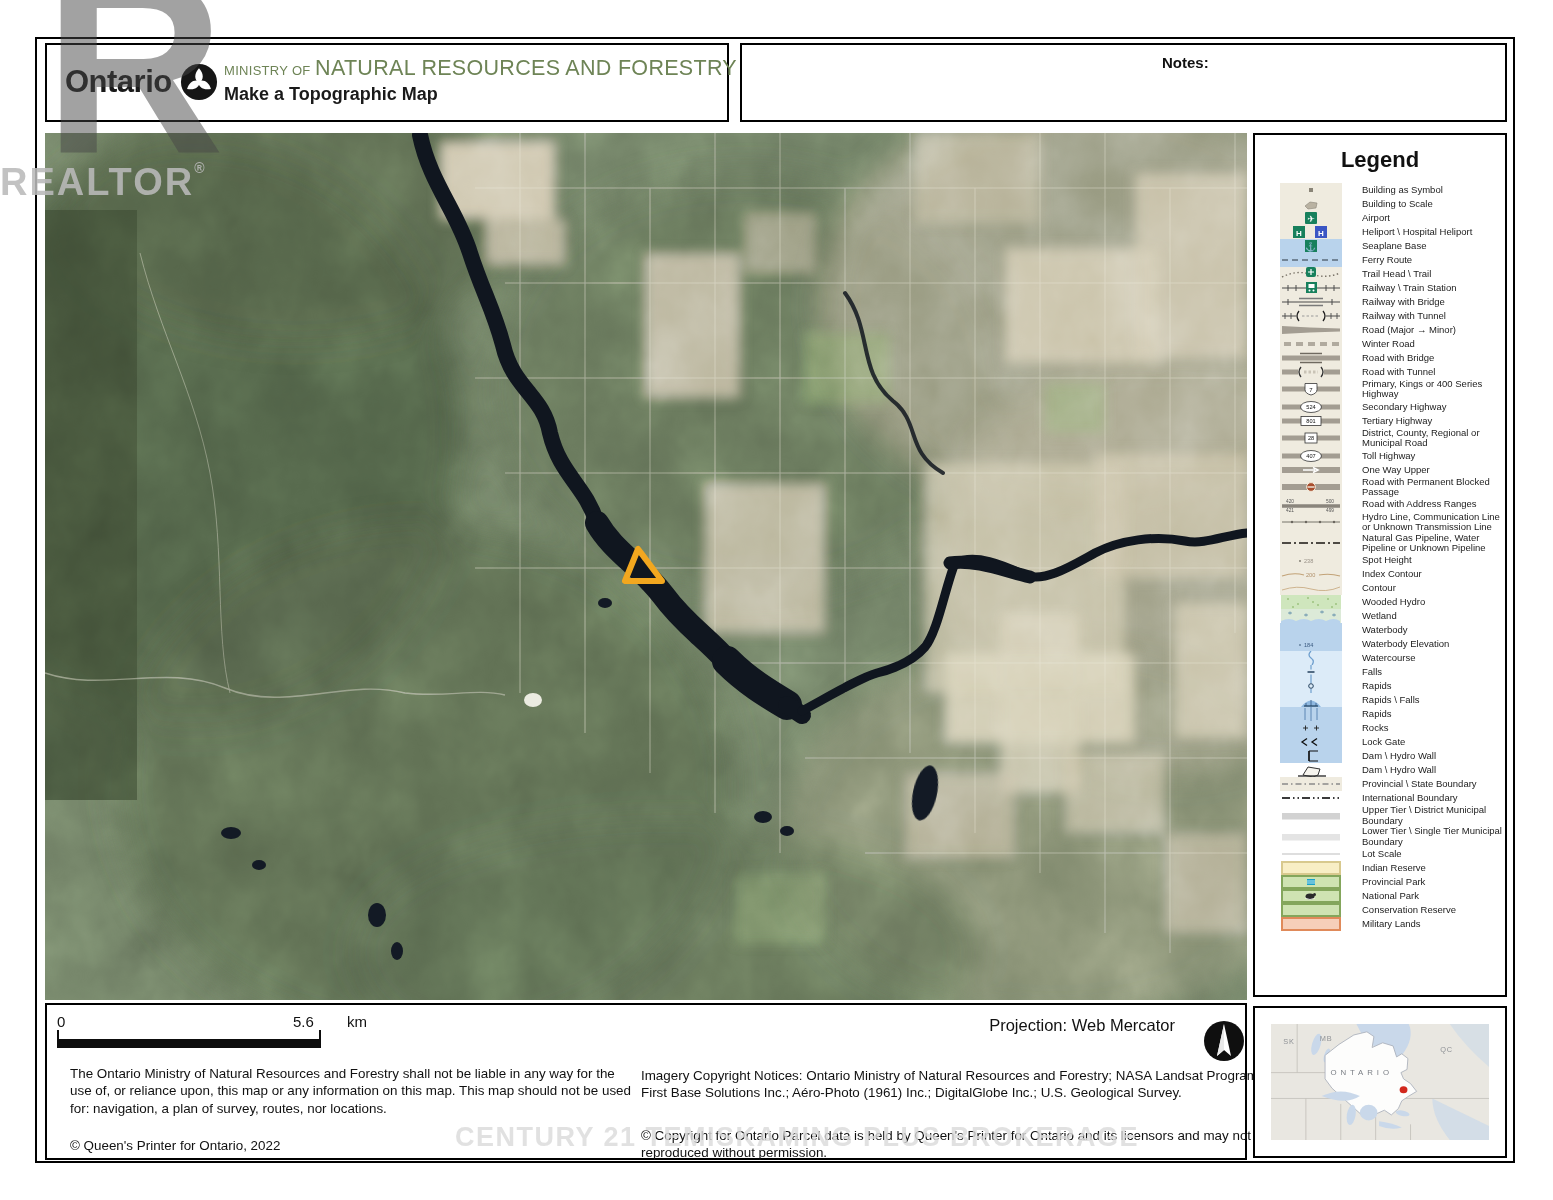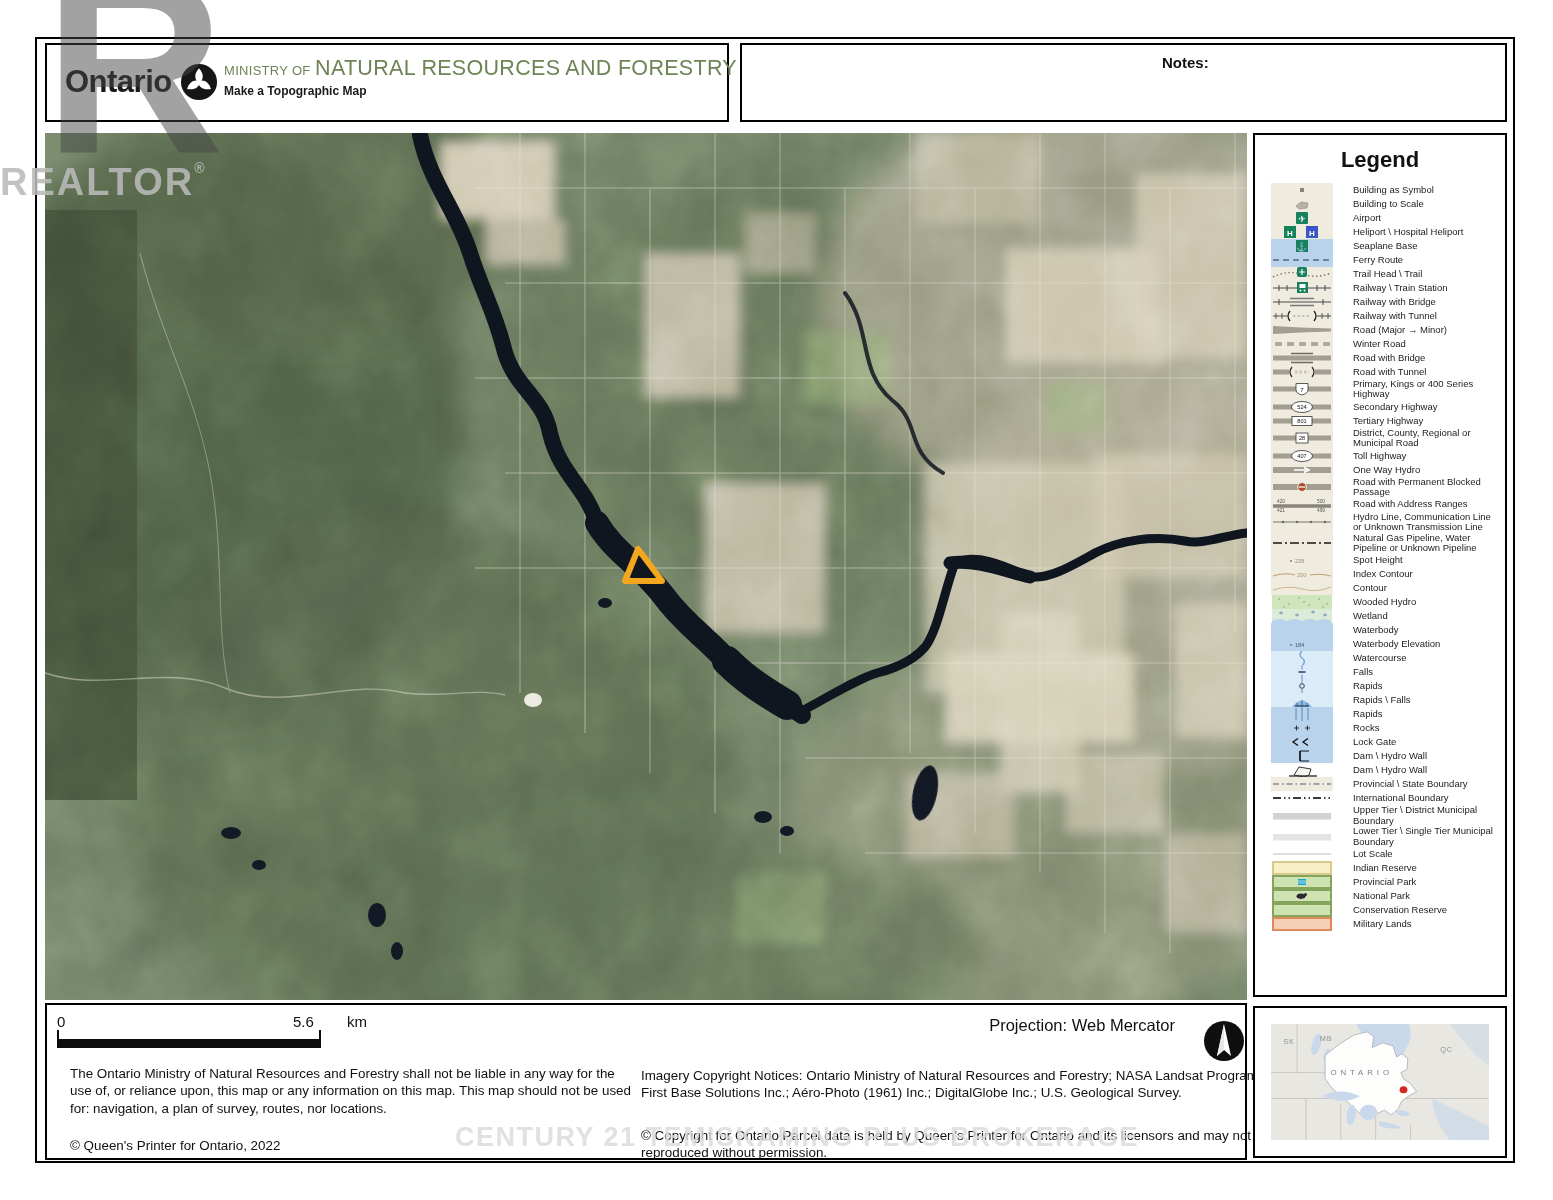--- a/index.html
+++ b/index.html
@@ -10,34 +10,34 @@
 
   
   .header-box{left:45px;top:43px;width:684px;height:79px;}
   .brand{position:absolute;left:18px;top:18px;display:flex;align-items:center;}
   .wordmark{font-size:31px;font-weight:bold;color:#1a1a1a;letter-spacing:-0.5px;}
   .trillium{margin-left:8px;}
   .titles{position:absolute;left:177px;top:11px;}
   .ministry{white-space:nowrap;}
   .min-pre{font-size:13px;color:#6e8456;letter-spacing:0.3px;}
   .min-name{font-size:21.5px;color:#6e8456;letter-spacing:0.3px;text-align:right;}
-  .app-title{font-size:12px;font-weight:bold;color:#1a1a1a;margin-top:3px;}
+  .app-title{font-size:18px;font-weight:bold;color:#1a1a1a;margin-top:3px;}
 
   
   .notes-box{left:740px;top:43px;width:767px;height:79px;}
   .notes-label{position:absolute;left:420px;top:9px;font-size:15px;font-weight:bold;color:#111;}
 
   
   .map-area{position:absolute;left:45px;top:133px;width:1202px;height:867px;background:#66755c;}
   .map-area svg{display:block;width:100%;height:100%;}
 
   
   .legend-box{left:1253px;top:133px;width:254px;height:864px;overflow:hidden;}
   .legend-title{margin:12px 0 10px 0;text-align:center;font-size:22px;font-weight:bold;color:#111;}
-  .lg-row{display:flex;align-items:center;min-height:14px;padding-left:16px;}
+  .lg-row{display:flex;align-items:center;min-height:14px;padding-left:25px;}
   .lg-sym{width:62px;flex:none;align-self:stretch;display:flex;align-items:center;justify-content:center;min-height:14px;}
   .g-land{background:#efebdf;}
   .g-water{background:#b9d3ec;}
   .g-waterlight{background:#dcebf8;}
   .lg-label{margin-left:20px;font-size:9.5px;line-height:1.1;color:#222;width:140px;}
 
   
   .footer-box{left:45px;top:1003px;width:1202px;height:157px;}
   .scale-num{position:absolute;font-size:15px;color:#111;}
   .sbar{position:absolute;left:10px;top:34px;width:264px;height:9px;background:#0d0d0d;}
@@ -363,21 +363,21 @@
           </div>
           <span class="lg-label">Toll Highway</span>
         </div>
         <div class="lg-row">
           <div class="lg-sym g-land">
             <svg width="62" height="14" viewBox="0 0 62 14" style="font-family:'Liberation Sans',sans-serif">
               <path d="M2,7 h58" stroke="#a39d92" stroke-width="6"></path>
               <path d="M23,7 h12 M33,4.5 l5,2.5 l-5,2.5" stroke="#fff" stroke-width="1.6" fill="none"></path>
             </svg>
           </div>
-          <span class="lg-label">One Way Hydro</span>
+          <span class="lg-label">One Way Upper</span>
         </div>
         <div class="lg-row">
           <div class="lg-sym g-land">
             <svg width="62" height="14" viewBox="0 0 62 14" style="font-family:'Liberation Sans',sans-serif">
               <path d="M2,7 h58" stroke="#a39d92" stroke-width="6"></path>
               <circle cx="31" cy="7" r="4.4" fill="#a84e2e" stroke="#f3ead9" stroke-width="1"></circle>
               <path d="M27.5,7 h7" stroke="#e8d9c8" stroke-width="1.6"></path>
             </svg>
           </div>
           <span class="lg-label">Road with Permanent Blocked Passage</span>

